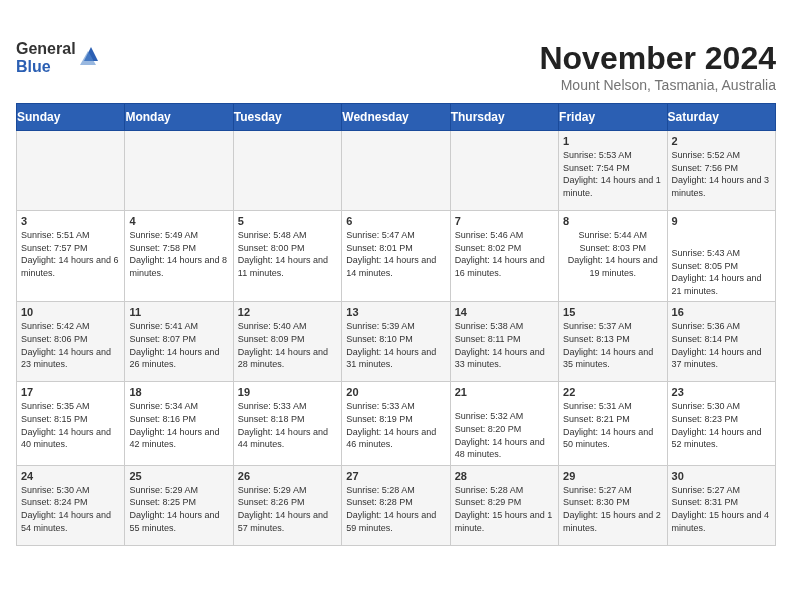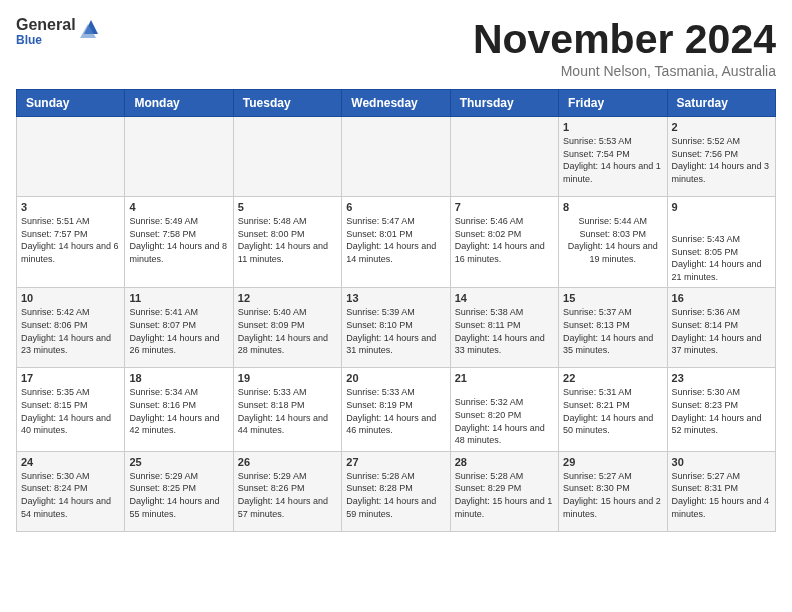--- a/index.html
+++ b/index.html
@@ -8,50 +8,51 @@
       background: #fff;
       width: 792px;
       min-height: 612px;
       padding: 16px;
     }
     .header-area {
       display: flex;
       justify-content: space-between;
       align-items: flex-start;
       margin-bottom: 10px;
+      margin-top: 24px;
     }
     .logo {
       display: flex;
       flex-direction: column;
       align-items: flex-start;
     }
     .title-area {
       text-align: right;
     }
     .month-title {
-      font-size: 41px;
+      font-size: 32px;
       font-weight: bold;
       color: #222;
       text-align: center;
     }
     .location-title {
       font-size: 14px;
       color: #737373;
     }
     table {
       width: 100%;
       border-collapse: collapse;
       table-layout: fixed;
     }
     thead tr th {
       background-color: #2b5fb3;
       color: #fff;
       font-size: 12px;
       font-weight: bold;
-      padding: 6px 9px;
+      padding: 6px 0;
       text-align: left;
       border: 1px solid #1a4a9a;
     }
     tbody tr td {
       border: 1px solid #ccc;
       vertical-align: top;
       padding: 4px;
       font-size: 9.5px;
       color: #333;
       height: 80px;
@@ -76,21 +77,21 @@
     }
   </style>
 </head>
 <body>
 
 <div class="header-area">
   <div class="logo">
     <div style="display:flex;align-items:center;gap:2px;">
       <div style="display:flex;flex-direction:column;line-height:1.1;">
         <span style="font-size:16px;font-weight:bold;color:#333;">General</span>
-        <span style="font-size:12px;font-weight:bold;color:#2b5fb3;">Blue</span>
+        <span style="font-size:16px;font-weight:bold;color:#2b5fb3;">Blue</span>
       </div>
       <div style="margin-left:2px;margin-top:-4px;">
         <svg width="22" height="22" viewBox="0 0 22 22">
           <polygon points="4,18 11,4 18,18" fill="#2b5fb3"></polygon>
           <polygon points="0,22 8,8 16,22" fill="#5588cc" opacity="0.6"></polygon>
         </svg>
       </div>
     </div>
   </div>
   <div class="title-area">

